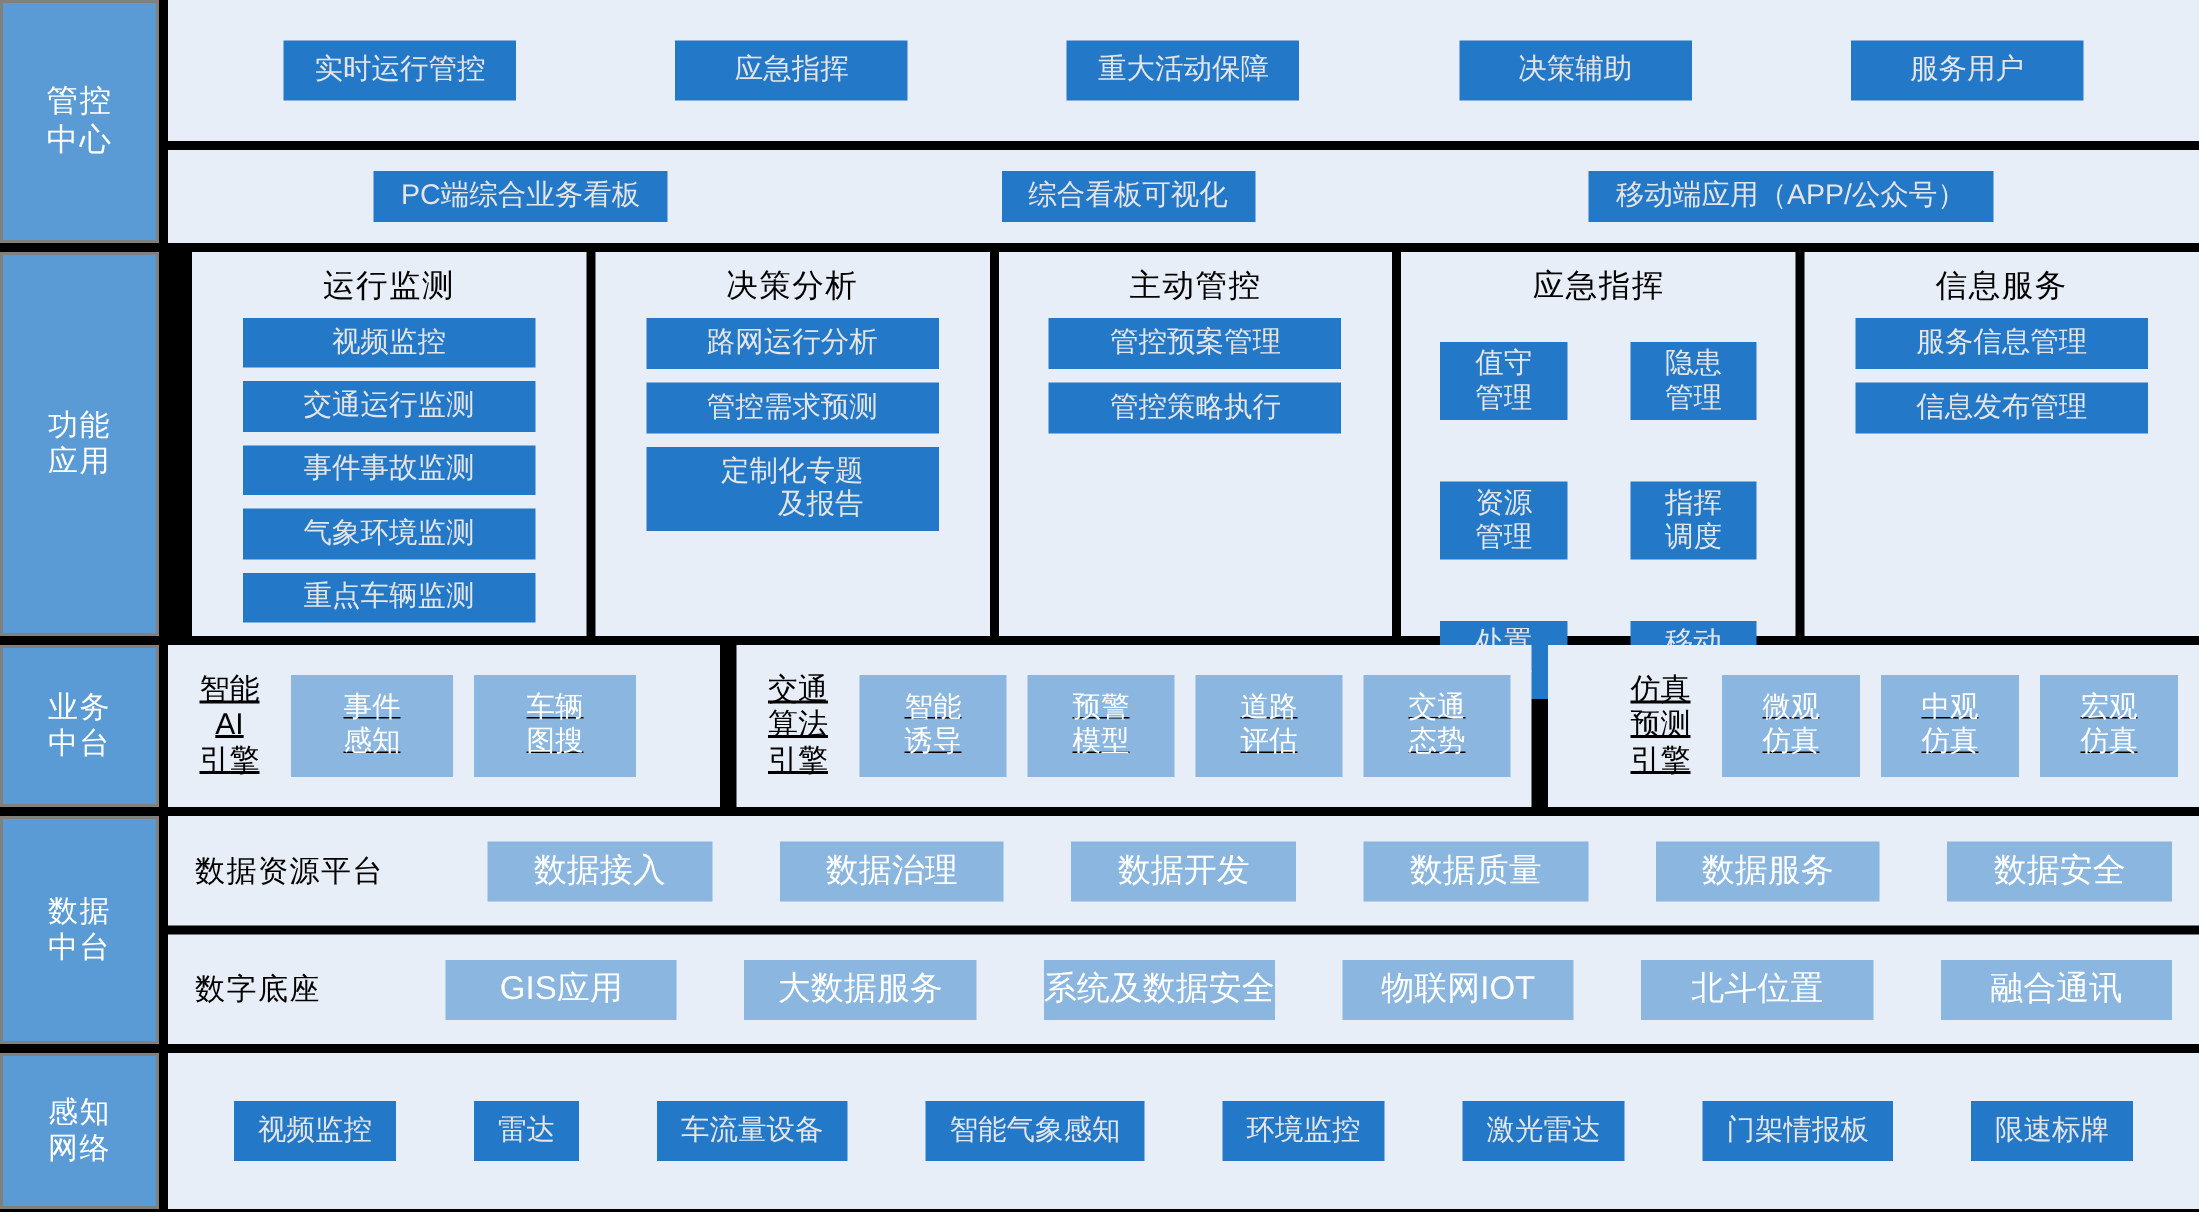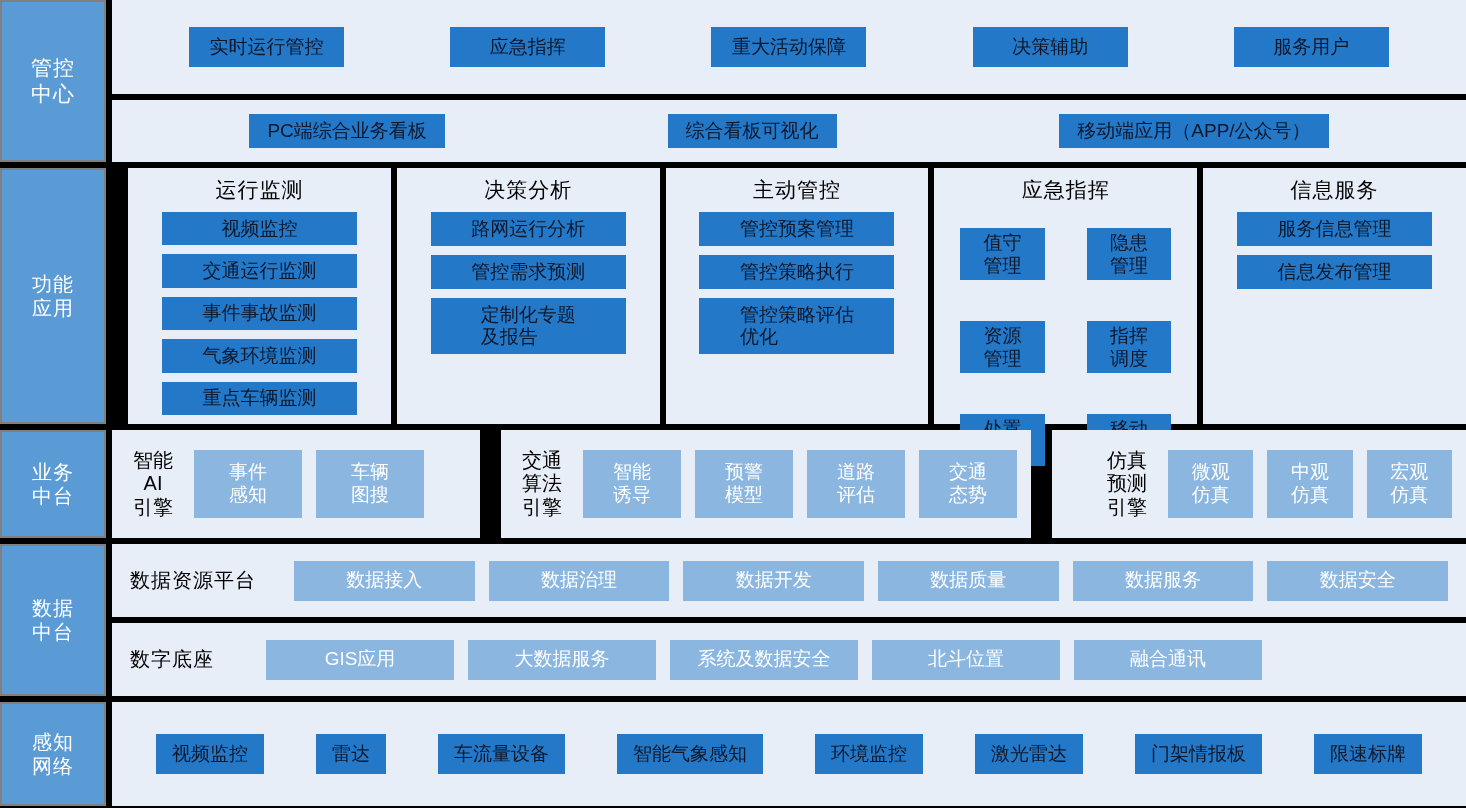--- a/index.html
+++ b/index.html
@@ -61,25 +61,25 @@
   .panel {
     background: #e8eef8;
     box-sizing: border-box;
     display: flex;
     align-items: center;
   }
 
   
   .chip {
     background: #2478c8;
-    color: #0f172a;
+    color: #e5e5e5;
     display: flex;
     align-items: center;
     justify-content: center;
-    text-align: left;
+    text-align: right;
     font-size: 19px;
     line-height: 1.18;
     white-space: pre-line;
     box-sizing: border-box;
   }
 
   
   .chip-light {
     background: #8ab6e0;
     color: #ffffff;
@@ -165,22 +165,23 @@
     margin: 16px;
     font-size: 19px;
     line-height: 1.22;
   }
 
   
   #row-biz { height: 108px; }
   .biz-body {
     flex: 1;
     display: flex;
-    gap: 21px;
+    gap: 11px;
     min-width: 0;
+    text-decoration: underline;
   }
   .biz-group {
     background: #e8eef8;
     display: flex;
     align-items: center;
     padding: 0 14px;
     gap: 14px;
     box-sizing: border-box;
   }
   #biz-group-ai   { width: 368px; }
@@ -212,22 +213,23 @@
   .data-strip-title {
     font-size: 20px;
     color: #000000;
     min-width: 150px;
     letter-spacing: 1px;
   }
   #data-strip-base .data-strip-title { min-width: 122px; }
   .data-strip .chip-light {
     height: 40px;
     flex: 1;
-    font-size: 19px;
+    font-size: 22px;
     max-width: 188px;
+    margin-left: 31px;
   }
 
   
   #row-sense { height: 104px; margin-bottom: 0; }
   .sense-strip {
     flex: 1;
     height: 100%;
     justify-content: space-around;
     padding: 0 18px;
   }
@@ -284,22 +286,20 @@
         <div class="chip">路网运行分析</div>
         <div class="chip">管控需求预测</div>
         <div class="chip tall">定制化专题
 及报告</div>
       </div>
 
       <div class="func-col">
         <div class="func-col-title">主动管控</div>
         <div class="chip">管控预案管理</div>
         <div class="chip">管控策略执行</div>
-        <div class="chip tall">管控策略评估
-优化</div>
       </div>
 
       <div class="func-col">
         <div class="func-col-title">应急指挥</div>
         <div class="grid2">
           <div class="chip">值守
 管理</div>
           <div class="chip">隐患
 管理</div>
           <div class="chip">资源
@@ -381,20 +381,21 @@
         <div class="chip-light">数据质量</div>
         <div class="chip-light">数据服务</div>
         <div class="chip-light">数据安全</div>
       </div>
 
       <div class="panel data-strip" id="data-strip-base">
         <div class="data-strip-title">数字底座</div>
         <div class="chip-light">GIS应用</div>
         <div class="chip-light">大数据服务</div>
         <div class="chip-light">系统及数据安全</div>
+        <div class="chip-light">物联网IOT</div>
         <div class="chip-light">北斗位置</div>
         <div class="chip-light">融合通讯</div>
       </div>
 
     </div>
   </div>
 
   <div class="row" id="row-sense">
     <div class="layer-label">感知
 网络</div>

